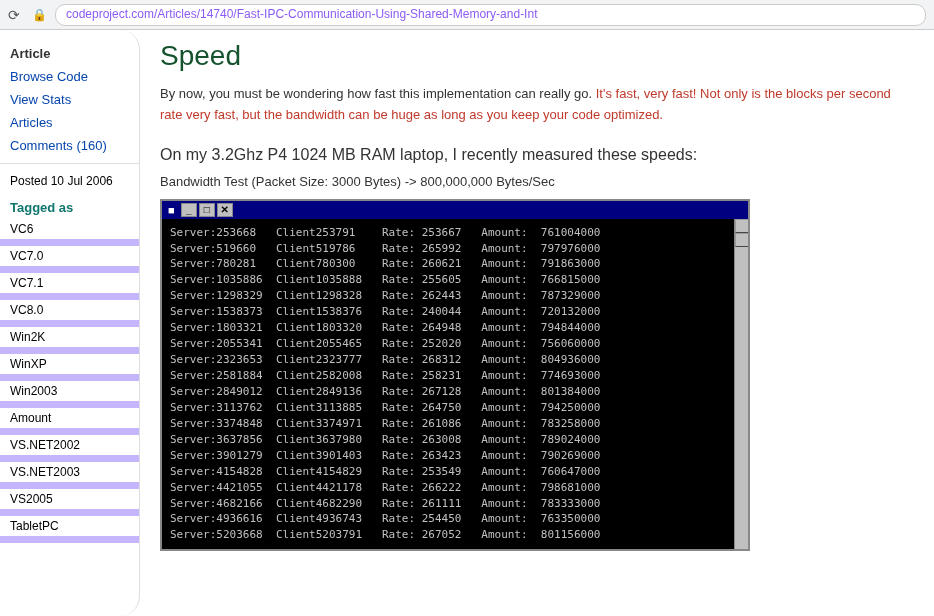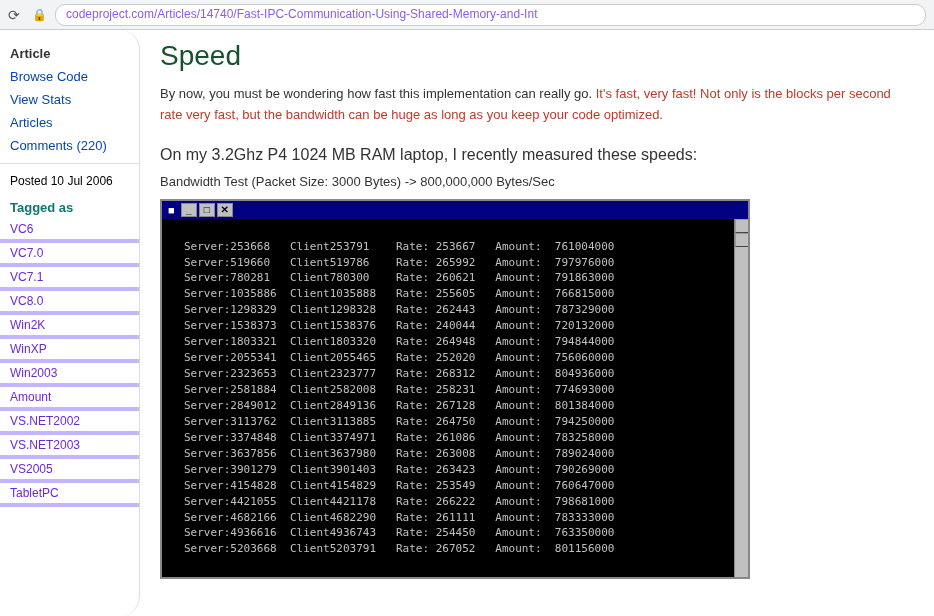--- a/index.html
+++ b/index.html
@@ -79,24 +79,24 @@
     .sidebar-tagged {
       font-weight: bold;
       color: #0f766e;
       padding: 8px 10px 4px 10px;
       font-size: 13px;
     }
 
     .sidebar-tag {
       display: block;
       padding: 3px 10px;
-      color: #6d28d9;
+      color: #000000;
       text-decoration: none;
       cursor: pointer;
-      border-bottom: 4px solid #c4b5fd;
+      border-bottom: 7px solid #c4b5fd;
       font-size: 12px;
     }
 
     .main-content {
       flex: 1;
       padding: 10px 20px;
       overflow-y: auto;
     }
 
     .page-title {
@@ -177,21 +177,21 @@
       color: #c0c0c0;
       font-family: 'Courier New', Courier, monospace;
       font-size: 11px;
       padding: 4px 6px;
       min-height: 280px;
       overflow: hidden;
       position: relative;
     }
 
     .console-body pre {
-      margin: 16px;
+      margin: 2px;
       line-height: 1.45;
       white-space: pre;
       font-size: 11px;
     }
 
     .console-scrollbar {
       position: absolute;
       right: 0;
       top: 0;
       width: 14px;
@@ -227,21 +227,21 @@
 </div>
 
 <div class="page-layout">
 
   <div class="sidebar">
     <div class="sidebar-section-title">Article</div>
 
     <a class="sidebar-link">Browse Code</a>
     <a class="sidebar-link">View Stats</a>
     <a class="sidebar-link">Articles</a>
-    <a class="sidebar-link">Comments (220)</a>
+    <a class="sidebar-link">Comments (160)</a>
 
     <hr class="sidebar-divider">
     <div class="sidebar-posted">Posted 10 Jul
 2006</div>
 
     <div class="sidebar-tagged">Tagged as</div>
 
     <a class="sidebar-tag">VC6</a>
     <a class="sidebar-tag">VC7.0</a>
     <a class="sidebar-tag">VC7.1</a>

